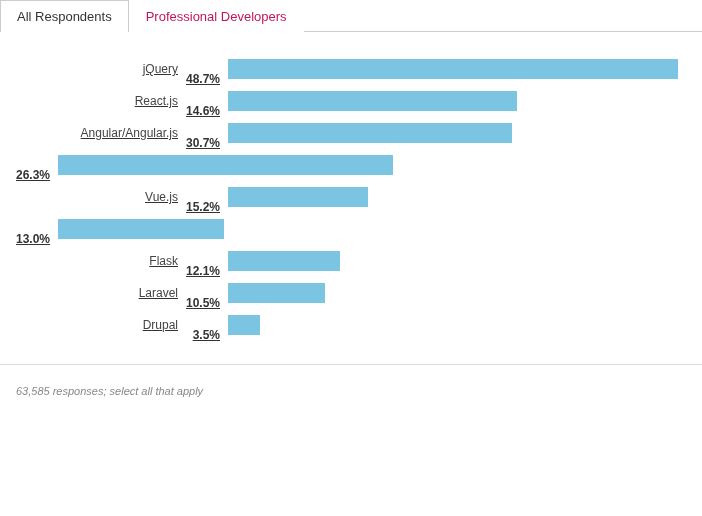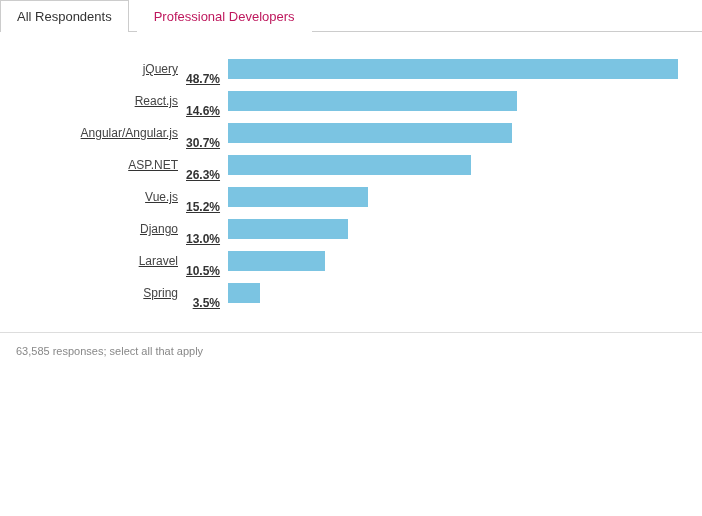--- a/index.html
+++ b/index.html
@@ -9,21 +9,20 @@
       background: #fff;
       color: #333;
       width: 702px;
       min-height: 516px;
     }
 
     .tabs {
       display: flex;
       border-bottom: 1px solid #ccc;
       margin-bottom: 16px;
-      gap: 8px;
     }
 
     .tab {
       padding: 8px 16px;
       cursor: pointer;
       font-size: 13px;
       color: #be185d;
       border: 1px solid transparent;
       border-bottom: none;
       margin-bottom: -1px;
@@ -75,24 +74,25 @@
       position: relative;
     }
 
     .bar {
       height: 100%;
       background: #7bc4e2;
     }
 
     .footer {
       margin-top: 12px;
-      padding: 12px 16px;
+      padding: 20px 16px;
       border-top: 1px solid #ddd;
       font-size: 11px;
       color: #888;
+      font-style: italic;
     }
   </style>
 </head>
 <body>
 
 <div class="tabs">
 <div class="tab active">All Respondents</div>
     <div class="tab">Professional Developers</div>
   </div>
 
@@ -112,49 +112,54 @@
       </div>
     </div>
     <div class="chart-row">
       <div class="label">Angular/Angular.js</div>
       <div class="value">30.7%</div>
       <div class="bar-track">
         <div class="bar" style="width: 63.039%; background: rgb(123, 196, 226);"></div>
       </div>
     </div>
     <div class="chart-row">
-      <div class="label">ASP.NET</div>
       <div class="value">26.3%</div>
       <div class="bar-track">
         <div class="bar" style="width: 54.0041%; background: rgb(123, 196, 226);"></div>
       </div>
     </div>
     <div class="chart-row">
       <div class="label">Vue.js</div>
       <div class="value">15.2%</div>
       <div class="bar-track">
         <div class="bar" style="width: 31.2115%; background: rgb(123, 196, 226);"></div>
       </div>
     </div>
     <div class="chart-row">
-      <div class="label">Django</div>
       <div class="value">13.0%</div>
       <div class="bar-track">
         <div class="bar" style="width: 26.694%; background: rgb(123, 196, 226);"></div>
+      </div>
+    </div>
+    <div class="chart-row">
+      <div class="label">Flask</div>
+      <div class="value">12.1%</div>
+      <div class="bar-track">
+        <div class="bar" style="width: 24.846%; background: rgb(123, 196, 226);"></div>
       </div>
     </div>
     <div class="chart-row">
       <div class="label">Laravel</div>
       <div class="value">10.5%</div>
       <div class="bar-track">
         <div class="bar" style="width: 21.5606%; background: rgb(123, 196, 226);"></div>
       </div>
     </div>
     <div class="chart-row">
-      <div class="label">Spring</div>
+      <div class="label">Drupal</div>
       <div class="value">3.5%</div>
       <div class="bar-track">
         <div class="bar" style="width: 7.18686%; background: rgb(123, 196, 226);"></div>
       </div>
     </div>
   </div>
 
 <div class="footer">63,585 responses; select all that apply</div>
 
 </body></html>

